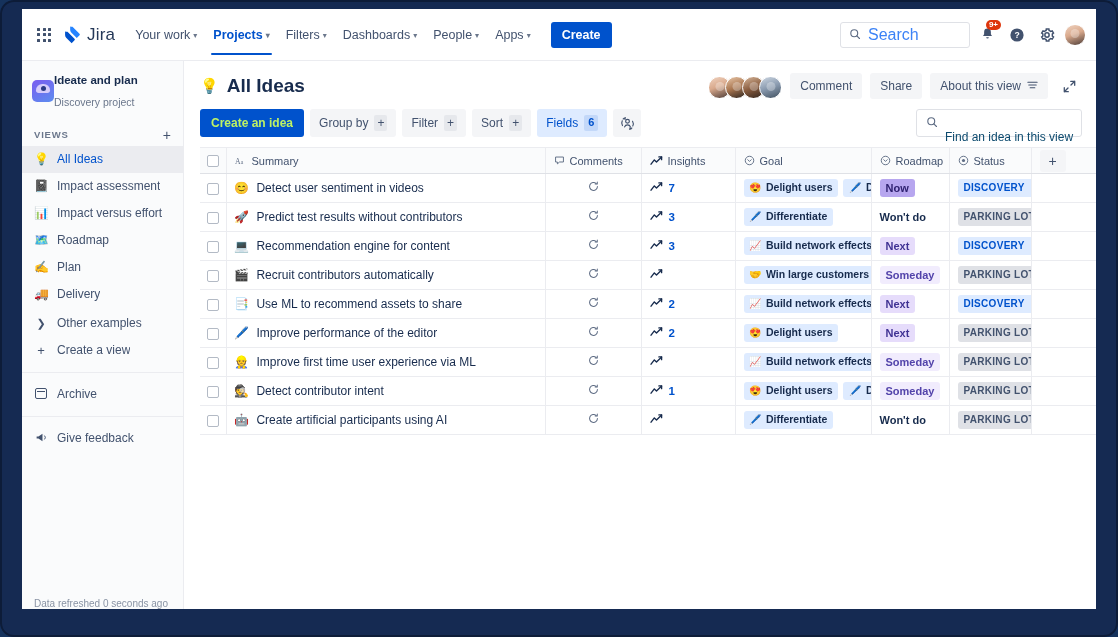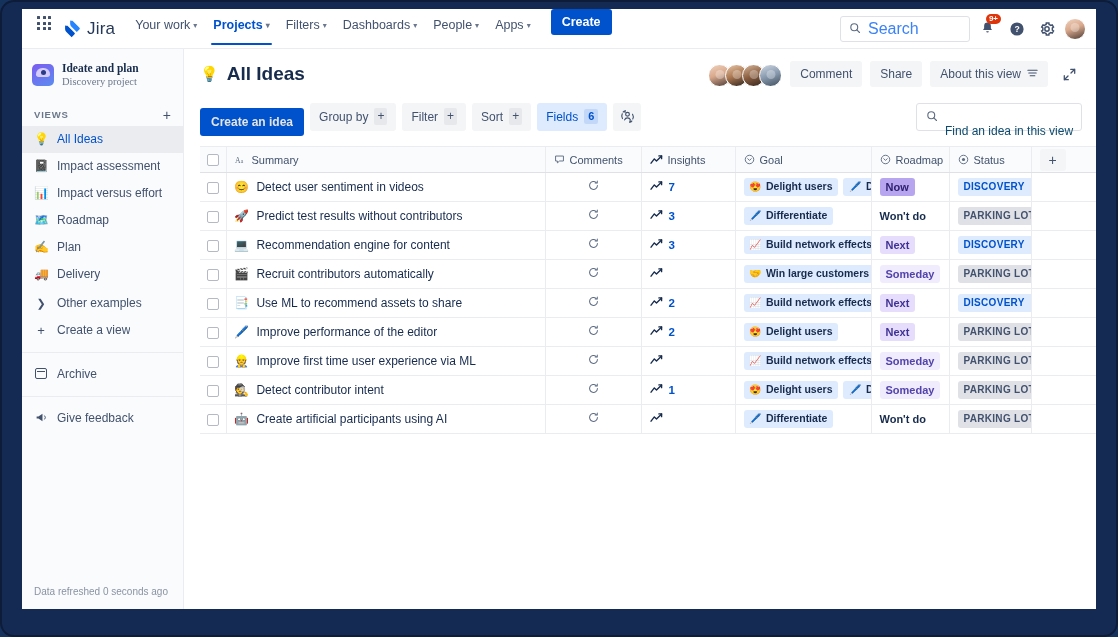--- a/index.html
+++ b/index.html
@@ -34,23 +34,24 @@
   #app {
     position: absolute;
     left: 22px; top: 9px;
     width: 1074px; height: 600px;
     background: #ffffff;
     overflow: hidden;
   }
 
   
   #topnav {
-    height: 40px;
+    height: 52px;
     border-bottom: 1px solid #ebecf0;
     display: flex;
+    align-items: center;
     padding: 0 10px 0 8px;
     background: #fff;
     position: relative;
   }
   .appswitcher {
     width: 28px; height: 28px;
     display: flex; align-items: center; justify-content: center;
     border-radius: 3px;
     cursor: pointer;
   }
@@ -126,42 +127,41 @@
 
   
   #sidebar {
     width: 162px; flex: 0 0 162px;
     border-right: 1px solid #ebecf0;
     background: #fafbfc;
     display: flex; flex-direction: column;
     position: relative;
   }
   .proj {
-    display: flex; align-items: center; gap: 8px;
+    display: flex; align-items: center; 
     padding: 12px 10px 10px 10px;
-    font-family: Liberation Serif, serif;
   }
   .proj-icon {
     width: 22px; height: 22px; border-radius: 5px;
     background: linear-gradient(150deg,#7b5cf0 0%, #5b8def 100%);
     position: relative; flex: 0 0 22px;
   }
   .proj-icon::before{
     content:""; position:absolute; left:4px; top:4px;
     width:14px; height:9px; border-radius:7px 7px 3px 3px;
     background:#d6ccfb;
   }
   .proj-icon::after{
     content:""; position:absolute; left:8.5px; top:6px;
     width:5px; height:5px; border-radius:50%;
     background:#2b3b86;
   }
   .proj-txt { min-width:0; }
   .proj-name { font-size: 11.5px; font-weight: 700; color: #172b4d; line-height: 1.25; }
-  .proj-type { font-size: 10.5px; color: #6b778c; line-height: 1.35; }
+  .proj-type { font-size: 10.5px; color: #6b778c; line-height: 1.35; margin-top: 8px; }
 
   .views-head {
     display:flex; align-items:center; justify-content:space-between;
     padding: 8px 12px 4px 12px;
   }
   .views-head .lbl { font-size: 9.5px; font-weight: 700; letter-spacing: .8px; color: #6b778c; }
   .views-head .plus { font-size: 14px; color:#42526e; cursor:pointer; line-height:1; }
 
   .snav { display: flex; flex-direction: column; }
   .sitem {
@@ -212,22 +212,22 @@
     border-radius: 3px; cursor: pointer; white-space: nowrap;
     display:flex; align-items:center; gap:6px;
   }
   .icon-only { width:26px; height:26px; display:flex;align-items:center;justify-content:center;border-radius:3px;cursor:pointer;color:#42526e;}
 
   .toolbar {
     display: flex; align-items: center; gap: 6px;
     padding: 4px 14px 10px 16px;
   }
   .tb-primary {
-    background: #0052cc; color: #e5e5e5; font-size: 12px; font-weight: 600;
-    height: 28px; line-height: 28px; padding: 0 11px; border-radius: 3px; cursor: pointer; margin-top: 11px;
+    background: #0052cc; color: #bef264; font-size: 12px; font-weight: 600;
+    height: 28px; line-height: 28px; padding: 0 11px; border-radius: 3px; cursor: pointer;
   }
   .tb-btn {
     background: #f4f5f7; color: #42526e; font-size: 12px;
     height: 28px; padding: 0 9px; border-radius: 3px; cursor: pointer;
     display: flex; align-items: center; gap: 6px; white-space: nowrap;
   }
   .tb-btn.accent { background: #deebff; color: #0052cc; }
   .tb-btn .cnt {
     background: rgba(9,30,66,.08); color: #42526e;
     font-size: 11px; font-weight: 600; border-radius: 2px; padding: 1px 4px; line-height: 1.25;

